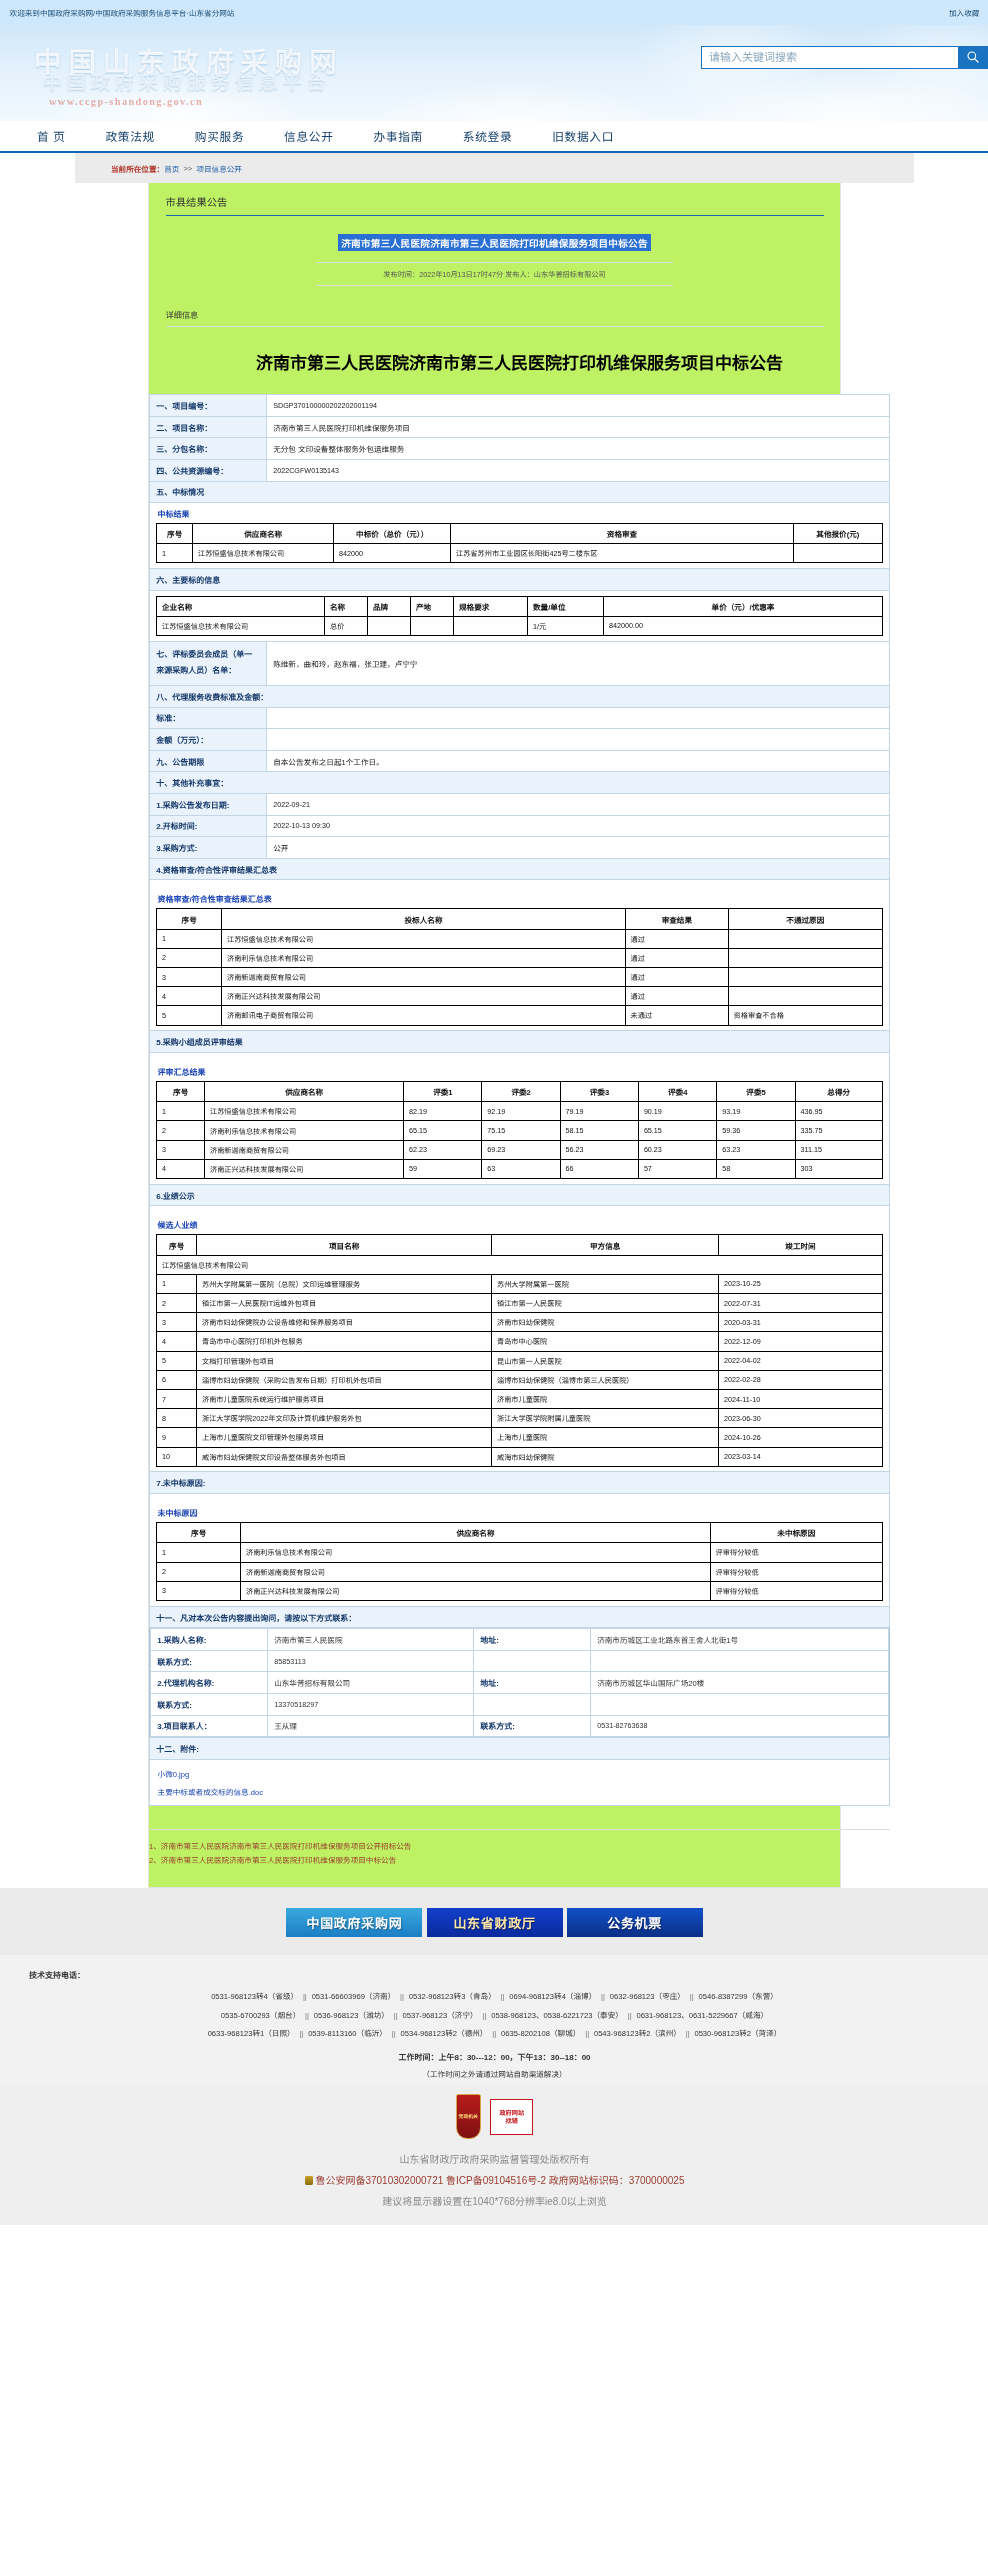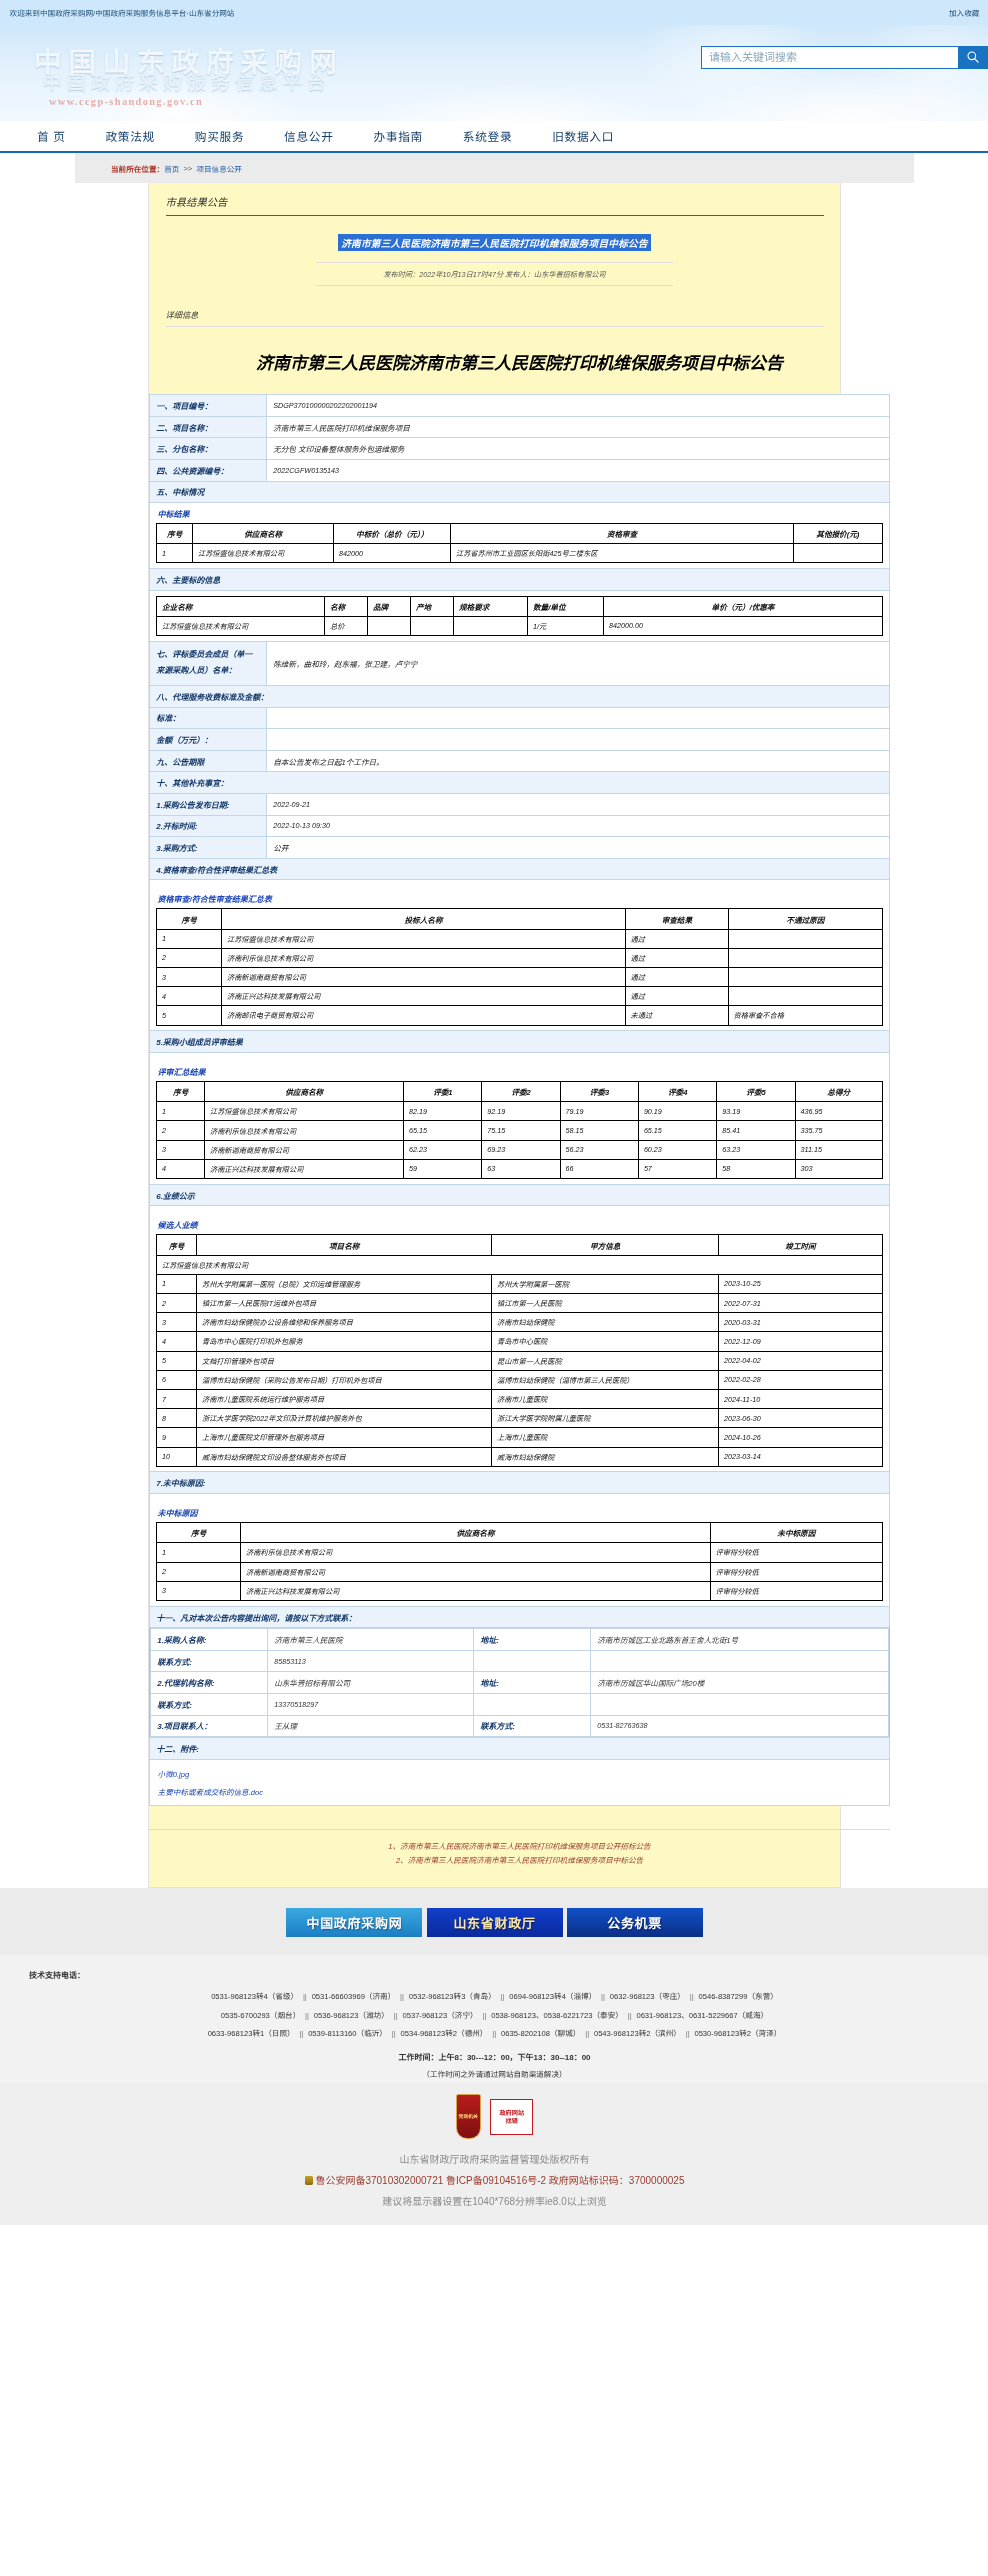--- a/index.html
+++ b/index.html
@@ -123,25 +123,24 @@
     padding-left:36px;
     font-size:7.6px;
   }
   .crumb .lbl { color:#b03a2e; font-weight:bold; }
   .crumb .sep { color:#555; margin:0 4.1px; }
   .crumb a { color:#1f5fa8; text-decoration:none; }
 
   
   .page {
     width:693px; margin:0 auto;
-    background:#fef9c3;
+    background:#bef264;
     border:0.7px solid #e2e2e2;
     border-top:none;
     padding:0 0 19px 0;
-    font-style:italic;
   }
   .sec-title {
     font-size:10.3px;
     color:#333;
     padding:11px 0 6.2px 16.5px;
     border-bottom:1.4px solid #1567b8;
     margin:0 16.5px 0 16.5px;
     font-weight:normal;
     padding-left:0;
   }
@@ -262,21 +261,20 @@
     width:741px; margin:23px auto 0;
     border-top:0.7px solid #ddd;
     padding-top:9.6px;
   }
   .related a {
     display:block;
     color:#9a3b2e;
     font-size:7.6px;
     text-decoration:none;
     line-height:1.85;
-    text-align:center;
   }
 
   
   .linkzone {
     background:#ebebeb;
     padding:20.6px 0 18px;
     display:flex; justify-content:center; gap:4.1px;
   }
   .lb {
     width:136px; height:29px;
@@ -610,21 +608,21 @@
                     <td>93.19</td>
                     <td>436.95</td>
                   </tr>
                   <tr>
                     <td class="num">2</td>
                     <td>济南利乐信息技术有限公司</td>
                     <td>65.15</td>
                     <td>75.15</td>
                     <td>58.15</td>
                     <td>65.15</td>
-                    <td>85.41</td>
+                    <td>59.36</td>
                     <td>335.75</td>
                   </tr>
                   <tr>
                     <td class="num">3</td>
                     <td>济南新迦南商贸有限公司</td>
                     <td>62.23</td>
                     <td>69.23</td>
                     <td>56.23</td>
                     <td>60.23</td>
                     <td>63.23</td>

